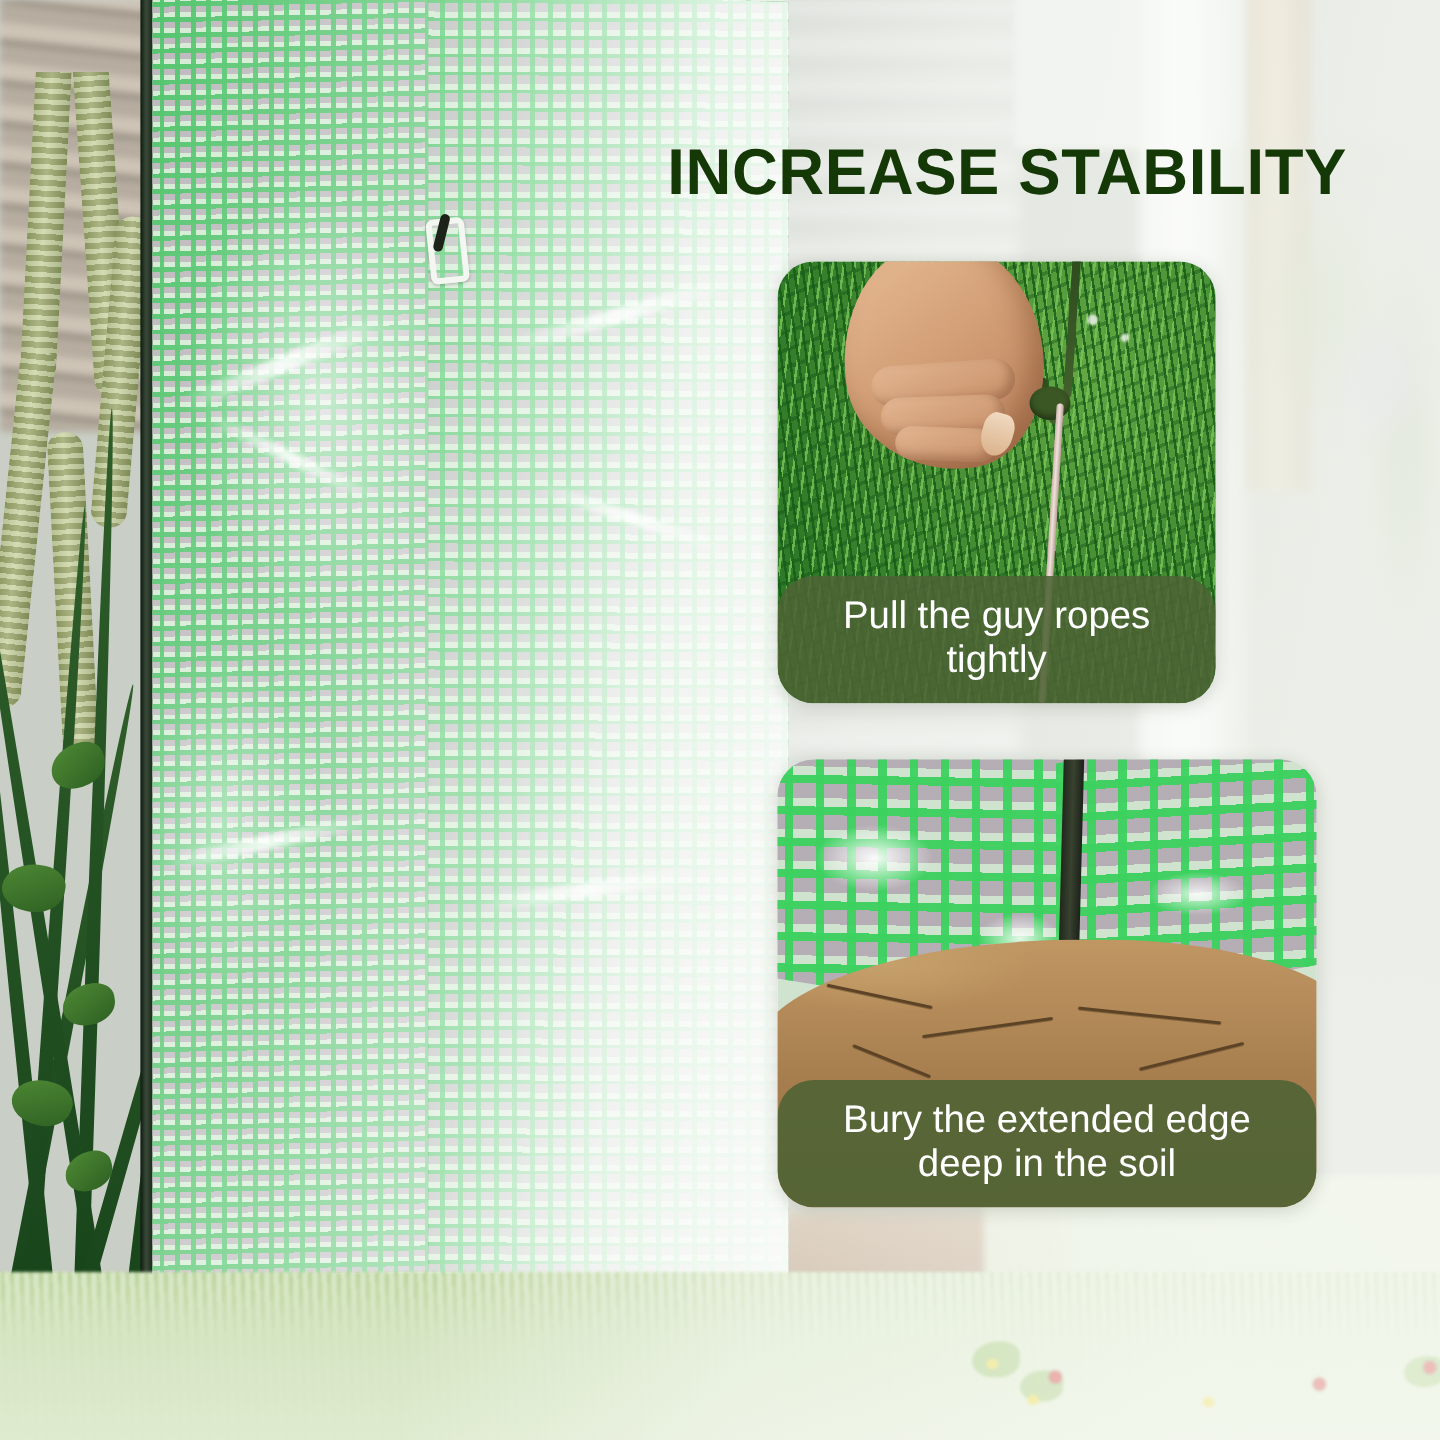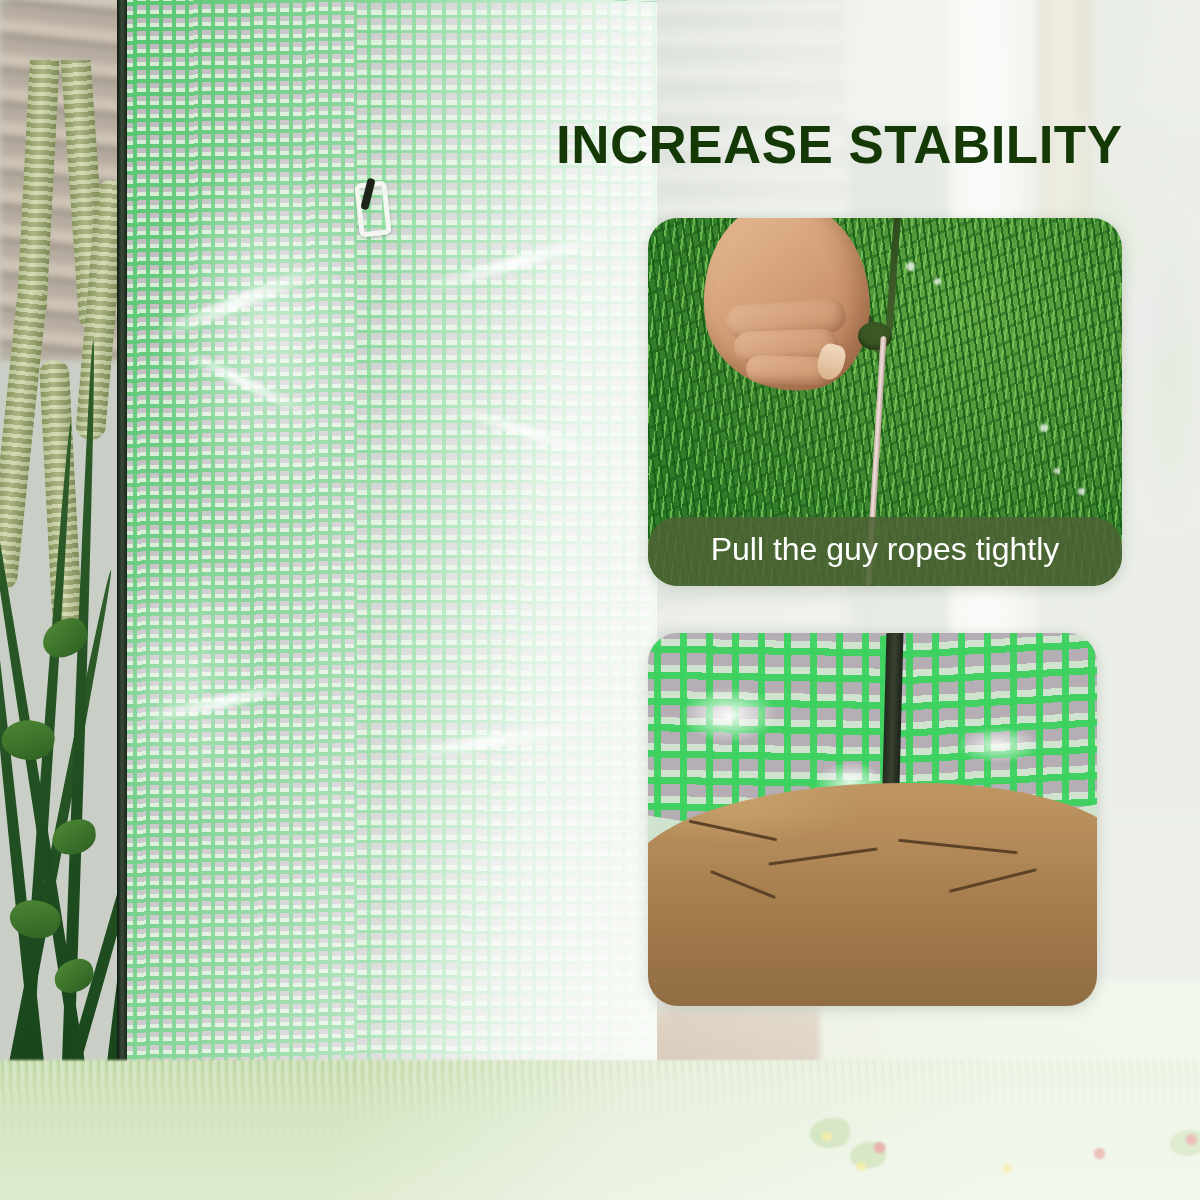--- a/index.html
+++ b/index.html
@@ -192,21 +192,21 @@
     transform-origin:left top;
   }
 
   
   .card{
     position:absolute;
     border-radius:30px;
     overflow:hidden;
     box-shadow:0 3px 14px rgba(40,55,30,.18);
   }
-  #card-1{left:648px;top:218px;width:474px;height:368px;}
+  #card-1{left:648px;top:218px;width:365px;height:368px;}
   #card-2{left:648px;top:633px;width:449px;height:373px;}
 
   .photo{position:absolute;inset:0;}
 
   
   .lawn{
     position:absolute;inset:0;
     background-color:#3e8c2f;
     background-image:
       repeating-linear-gradient(82deg, rgba(22,92,22,.85) 0 2px, rgba(86,170,60,0) 2px 7px),
@@ -417,15 +417,19 @@
       <div class="tarp-gloss"></div>
       <div class="tarp-strap"></div>
       <div class="soil"></div>
       <div class="soil-crack" style="left:40px;top:196px;width:90px;height:3px;transform:rotate(12deg);"></div>
       <div class="soil-crack" style="left:120px;top:222px;width:110px;height:3px;transform:rotate(-8deg);"></div>
       <div class="soil-crack" style="left:250px;top:212px;width:120px;height:3px;transform:rotate(6deg);"></div>
       <div class="soil-crack" style="left:300px;top:246px;width:90px;height:3px;transform:rotate(-14deg);"></div>
       <div class="soil-crack" style="left:60px;top:250px;width:70px;height:3px;transform:rotate(22deg);"></div>
     </div>
 
+    <div class="caption">
+      <span>Bury the extended edge</span>
+      <span class="l2">deep in the soil</span>
+    </div>
   </div>
 
 </div>
 
 </body></html>

